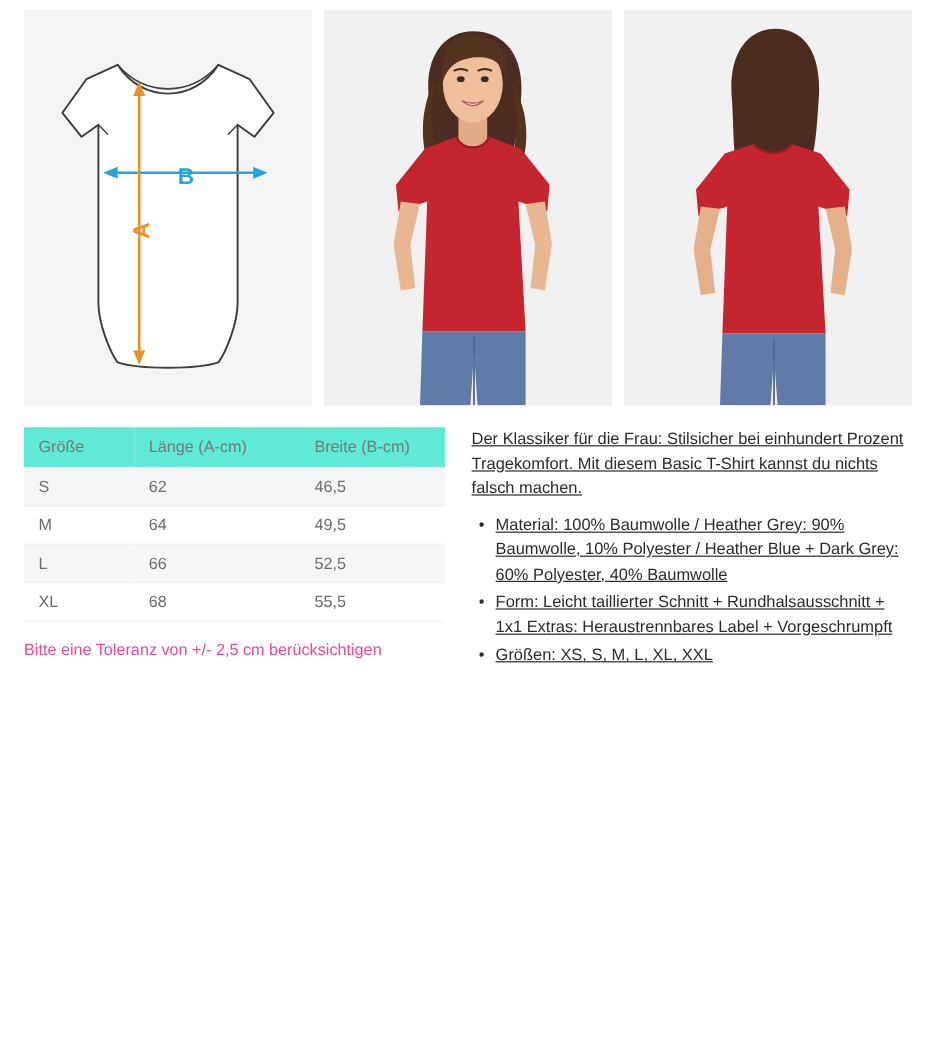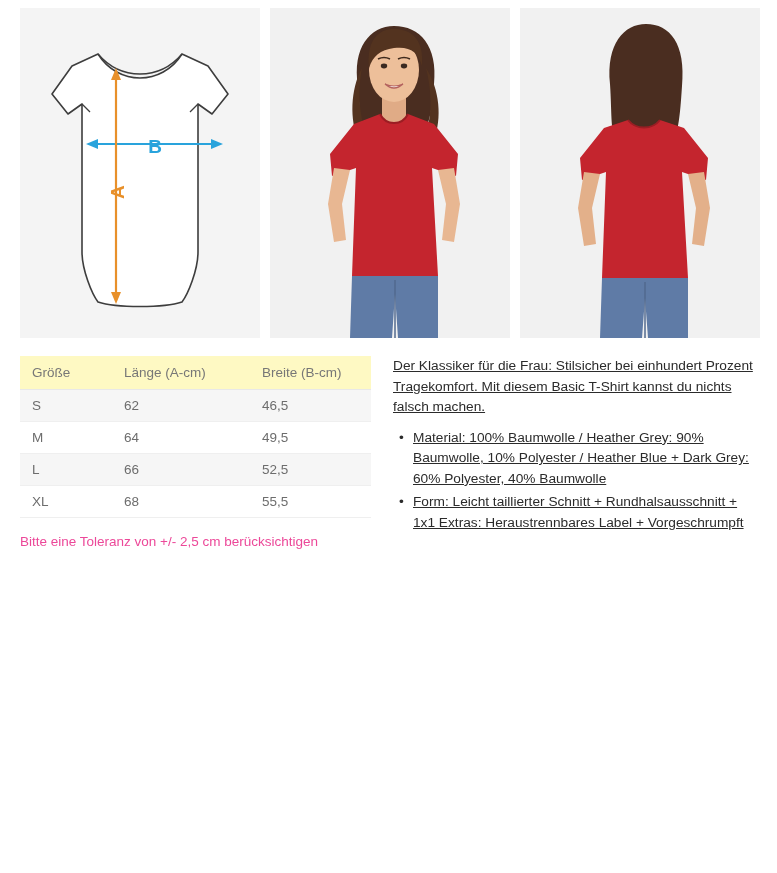--- a/index.html
+++ b/index.html
@@ -60,21 +60,21 @@
   table.size-table {
     border-collapse: collapse;
     width: 351px;
     font-size: 13.5px;
   }
   table.size-table th {
     text-align: left;
     font-weight: normal;
     color: #777777;
     padding: 9px 12px;
-    background: #fef9c3;
+    background: #5eead4;
     border-bottom: 1px solid #e8e8e8;
   }
   table.size-table td {
     padding: 8px 12px;
     color: #6d6d6d;
     border-bottom: 1px solid #efefef;
   }
   table.size-table tr.odd td { background: #f6f6f6; }
   table.size-table tr.even td { background: #ffffff; }
   table.size-table col.c1 { width: 92px; }
@@ -249,15 +249,16 @@
 
     <div class="tolerance">Bitte eine Toleranz von +/- 2,5 cm berücksichtigen</div>
 
   </div>
 
   <div class="right-col">
     <p class="desc-intro">Der Klassiker für die Frau: Stilsicher bei einhundert Prozent Tragekomfort. Mit diesem Basic T-Shirt kannst du nichts falsch machen.</p>
     <ul class="feature-list">
       <li>Material: 100% Baumwolle / Heather Grey: 90% Baumwolle, 10%  Polyester / Heather Blue + Dark Grey: 60% Polyester, 40% Baumwolle</li>
       <li>Form: Leicht taillierter Schnitt + Rundhalsausschnitt + 1x1 Extras: Heraustrennbares Label + Vorgeschrumpft</li>
+      <li>Größen: XS, S, M, L, XL, XXL</li>
     </ul>
   </div>
 </div>
 
 </body></html>

